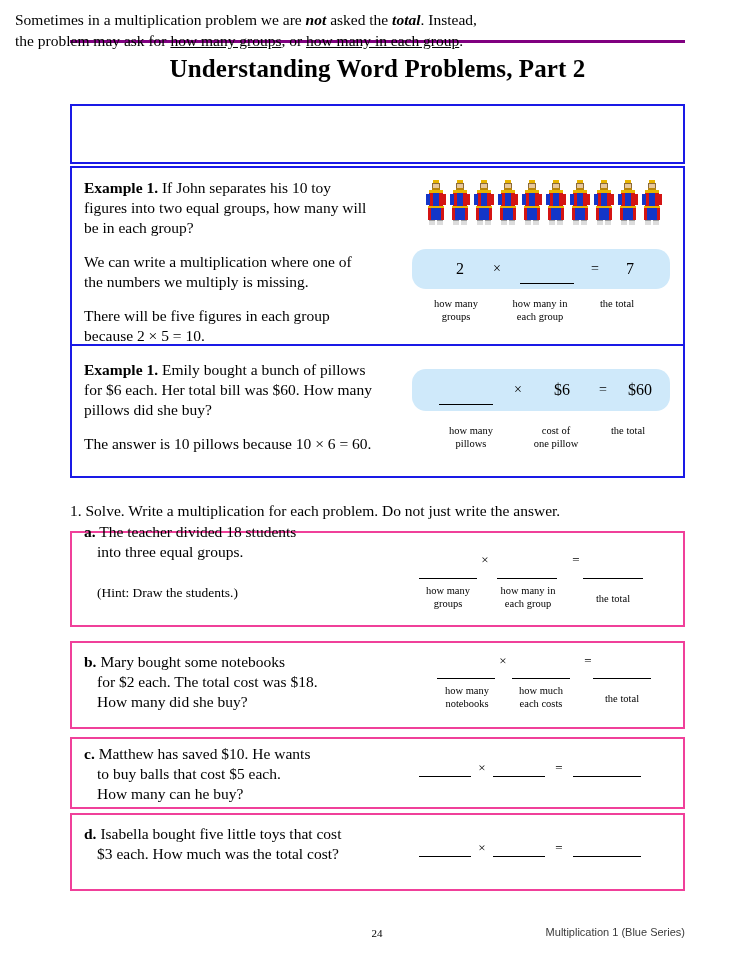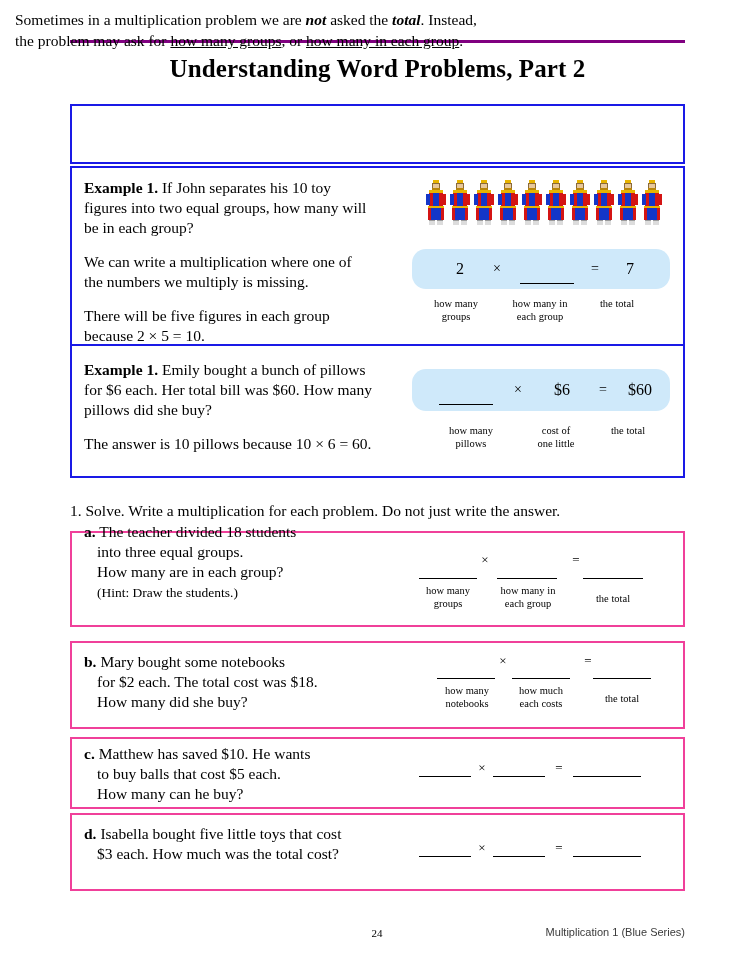--- a/index.html
+++ b/index.html
@@ -601,34 +601,34 @@
     <div class="eq-cell c4 eq-op">=</div>
     <div class="eq-cell c5">$60</div>
   </div>
 
   <div class="caption-set cap2a">
     <div>how many</div>
     <div>pillows</div>
   </div>
   <div class="caption-set cap2b">
     <div>cost of</div>
-    <div>one little</div>
+    <div>one pillow</div>
   </div>
   <div class="caption-set cap2c">
     <div>the total</div>
   </div>
 
   <div class="instruction">1. Solve. Write a multiplication for each problem. Do not just write the answer.</div>
 
   <div class="ex-box exa"></div>
   <div class="ex-q qa">
     <span class="qlabel">a.</span>
     <span class="qbody">The teacher divided 18 students</span><br>
     <span style="padding-left:13px">into three equal groups.</span><br>
-    <span style="padding-left:13px">How many are in each group?</span><br>
+    <br>
     <span class="ex-hint" style="padding-left:13px">(Hint: Draw the students.)</span>
   </div>
   <div class="ans-op a-op1">×</div>
   <div class="ans-op a-op2">=</div>
   <div class="ans-line a-l1"></div>
   <div class="ans-line a-l2"></div>
   <div class="ans-line a-l3"></div>
   <div class="ans-cap a-c1">
     <div>how many</div>
     <div>groups</div>

